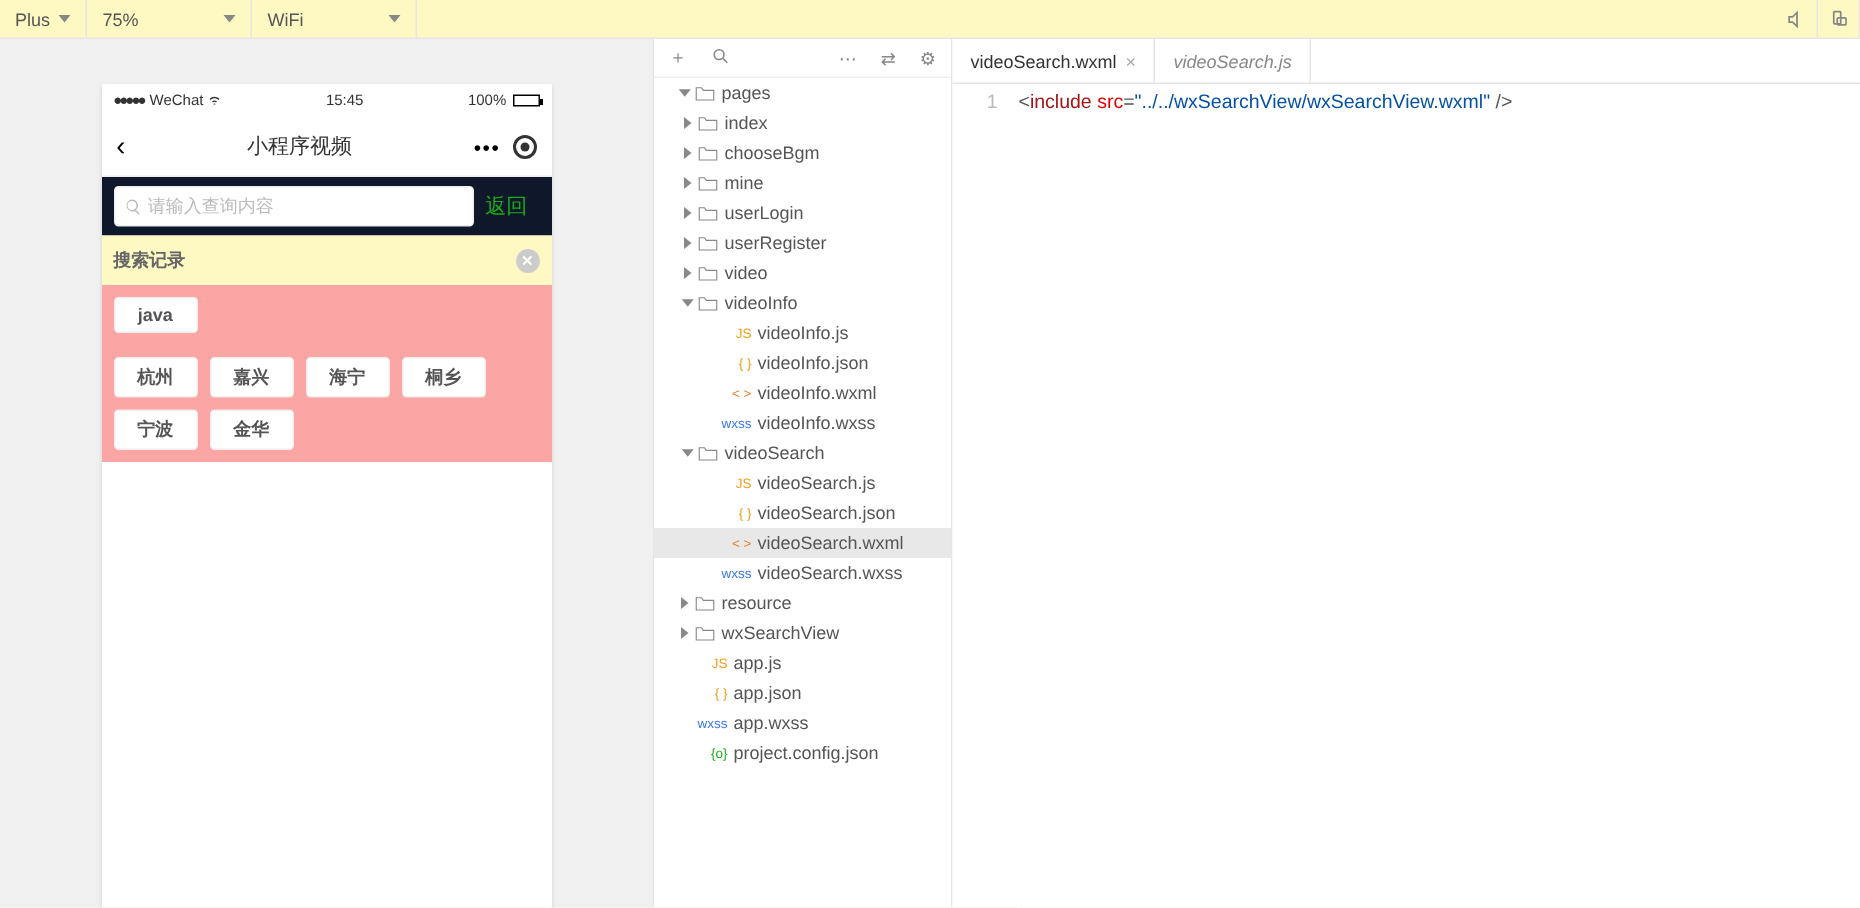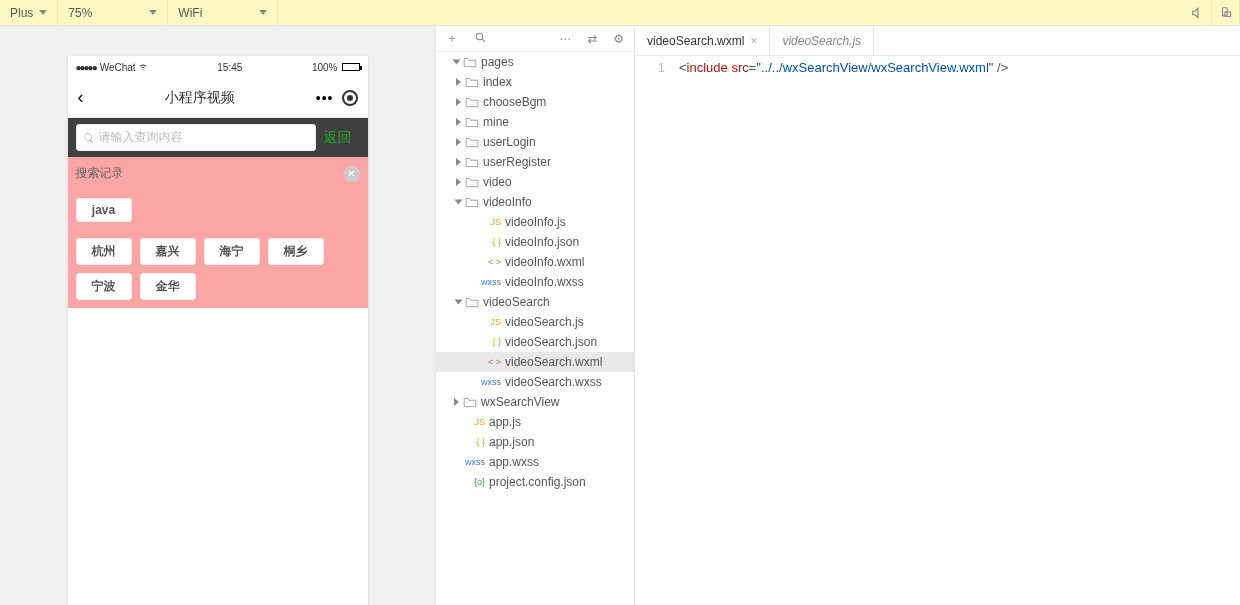--- a/index.html
+++ b/index.html
@@ -25,25 +25,25 @@
 .statusbar .batt { width:18px;height:8px;border:1px solid #000; position:relative; margin-left:4px;}
 .statusbar .batt::after{content:"";position:absolute;right:-3px;top:2px;width:2px;height:4px;background:#000;}
 .statusbar .batt .fill{background:#000;height:100%;width:100%;}
 .navbar { height:40px; display:flex; align-items:center; padding:0 10px; border-bottom:1px solid #eee; position:relative;}
 .navbar .back { font-size:18px; cursor:pointer;}
 .navbar .title { flex:1; text-align:center; font-size:14px; color:#333;}
 .navbar .menu { display:flex; align-items:center; gap:8px;}
 .navbar .menu .dots3 { font-size:14px; letter-spacing:1px; cursor:pointer;}
 .navbar .menu .ring { width:16px;height:16px;border:2px solid #333;border-radius:50%; display:flex; align-items:center; justify-content:center; cursor:pointer;}
 .navbar .menu .ring::after{content:"";width:6px;height:6px;border-radius:50%;background:#333;}
-.searchrow { display:flex; align-items:center; padding:6px 8px; background:#404040;}
+.searchrow { display:flex; align-items:center; padding:6px 8px; background:#0f172a;}
 .searchrow .box{ flex:1; background:#fff; border:1px solid #eee; border-radius:3px; display:flex; align-items:center; padding:4px 6px; color:#bbb;}
 .searchrow .box svg{width:12px;height:12px;fill:#bbb;margin-right:4px;}
 .searchrow .ret { color:#1aad19; padding:0 8px; font-size:14px; cursor:pointer;}
-.section { padding:8px; background:#fca5a5;}
+.section { padding:8px; background:#fef9c3;font-weight:bold;}
 .section .hdr { font-size:12px; color:#666; display:flex; align-items:center; justify-content:space-between;}
 .section .hdr .clr { width:16px;height:16px;border-radius:50%;background:#ccc;color:#fff;display:flex;align-items:center;justify-content:center;font-size:10px; cursor:pointer;}
 .chips { display:flex; flex-wrap:wrap; gap:8px; padding:8px; background:#fca5a5;font-weight:bold;}
 .chip { background:#fff; border:1px solid #eee; border-radius:3px; padding:4px 12px; font-size:12px; color:#555; cursor:pointer; min-width:56px; text-align:center;}
 
 
 .tree { width:200px; background:#fff; border-left:1px solid #e5e5e5; border-right:1px solid #e5e5e5; font-size:12px; color:#555; overflow:auto;}
 .tree .tools { height:26px; border-bottom:1px solid #eee; display:flex; align-items:center; gap:16px; padding:0 10px; color:#888;}
 .tree .tools .s { flex:1;}
 .row { display:flex; align-items:center; padding:3px 4px; cursor:pointer; gap:4px; white-space:nowrap;}
@@ -265,20 +265,27 @@
         <div class="row tw2">
           <span class="tri ph"></span>
           <span class="ficon wxss">wxss</span>
           <span>videoSearch.wxss</span>
         </div>
         <div class="row tw0">
           <span class="tri "></span>
           <span class="fold"><svg viewBox="0 0 24 20">
               <path d="M2 4h6l2 3h12v11H2z"></path>
             </svg></span>
+          <span>resource</span>
+        </div>
+        <div class="row tw0">
+          <span class="tri "></span>
+          <span class="fold"><svg viewBox="0 0 24 20">
+              <path d="M2 4h6l2 3h12v11H2z"></path>
+            </svg></span>
           <span>wxSearchView</span>
         </div>
         <div class="row tw0">
           <span class="tri ph"></span>
           <span class="ficon js">JS</span>
           <span>app.js</span>
         </div>
         <div class="row tw0">
           <span class="tri ph"></span>
           <span class="ficon json">{ }</span>

